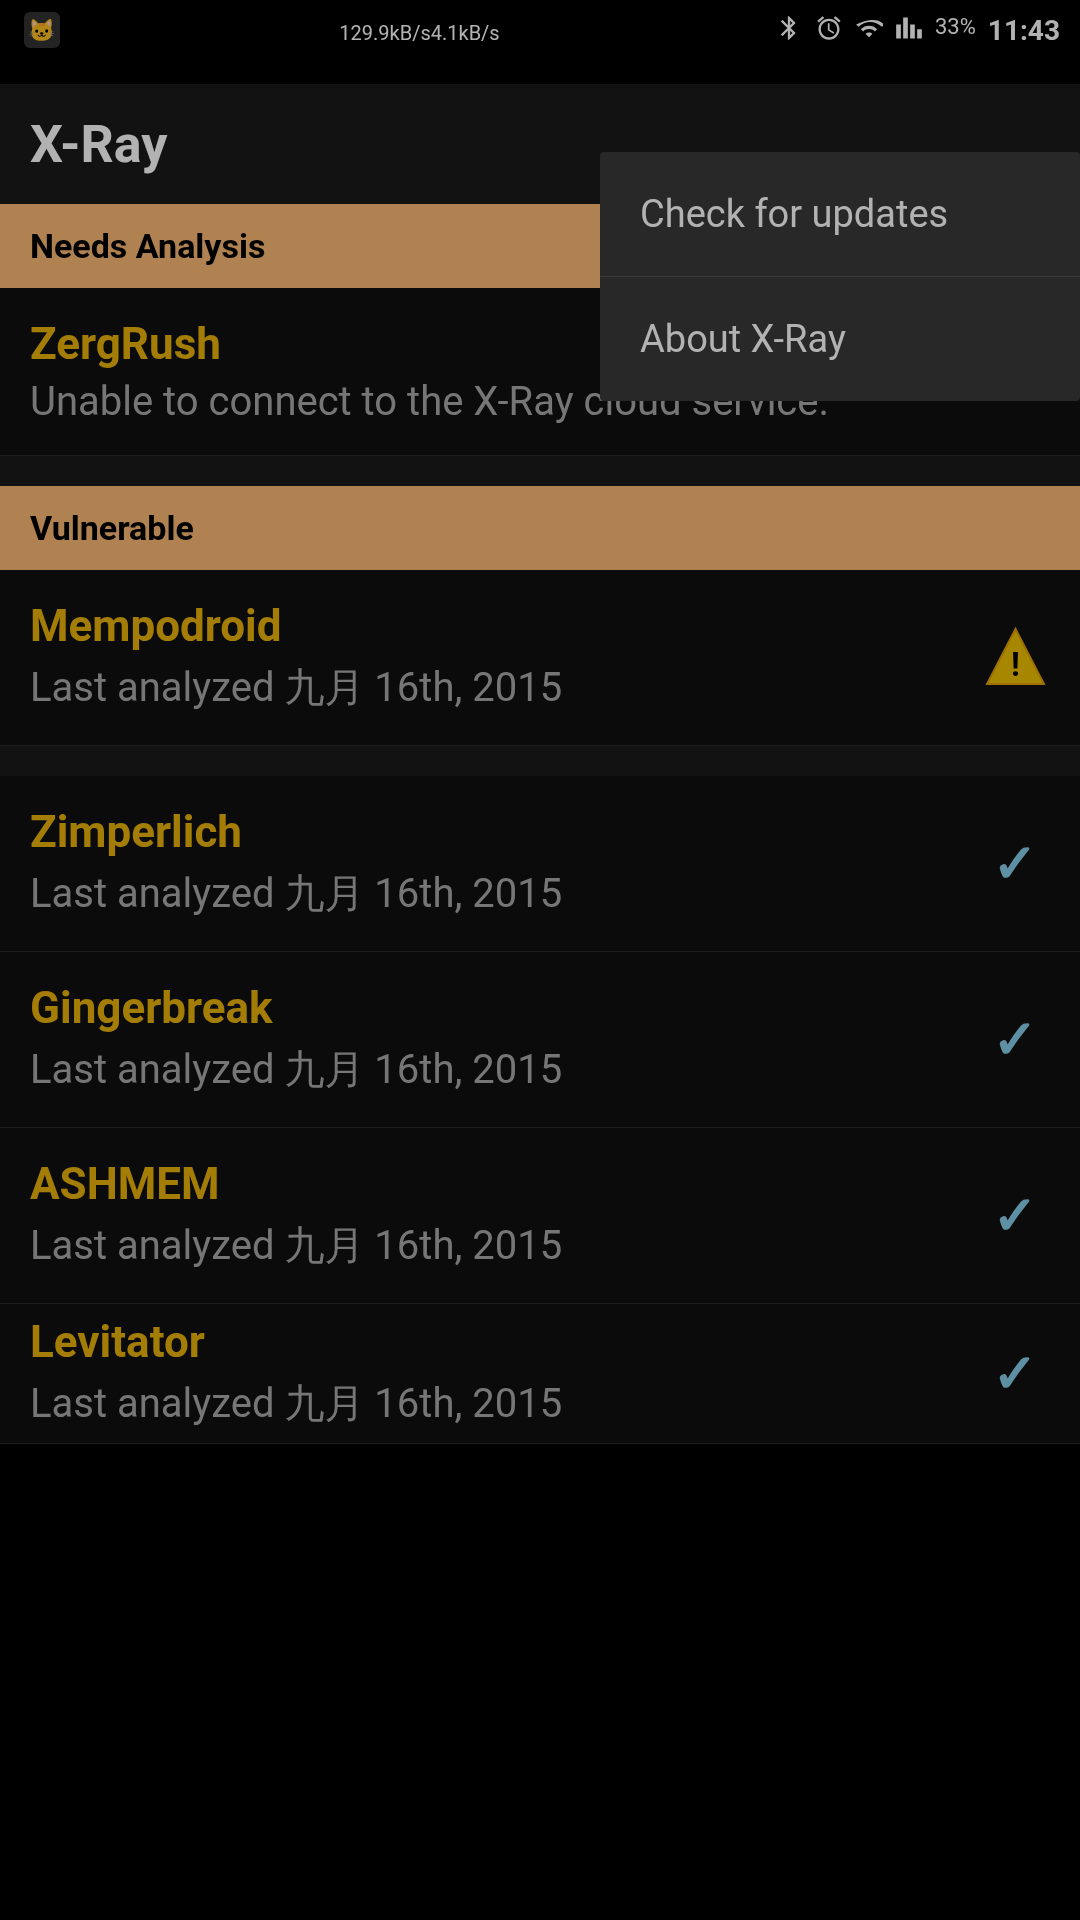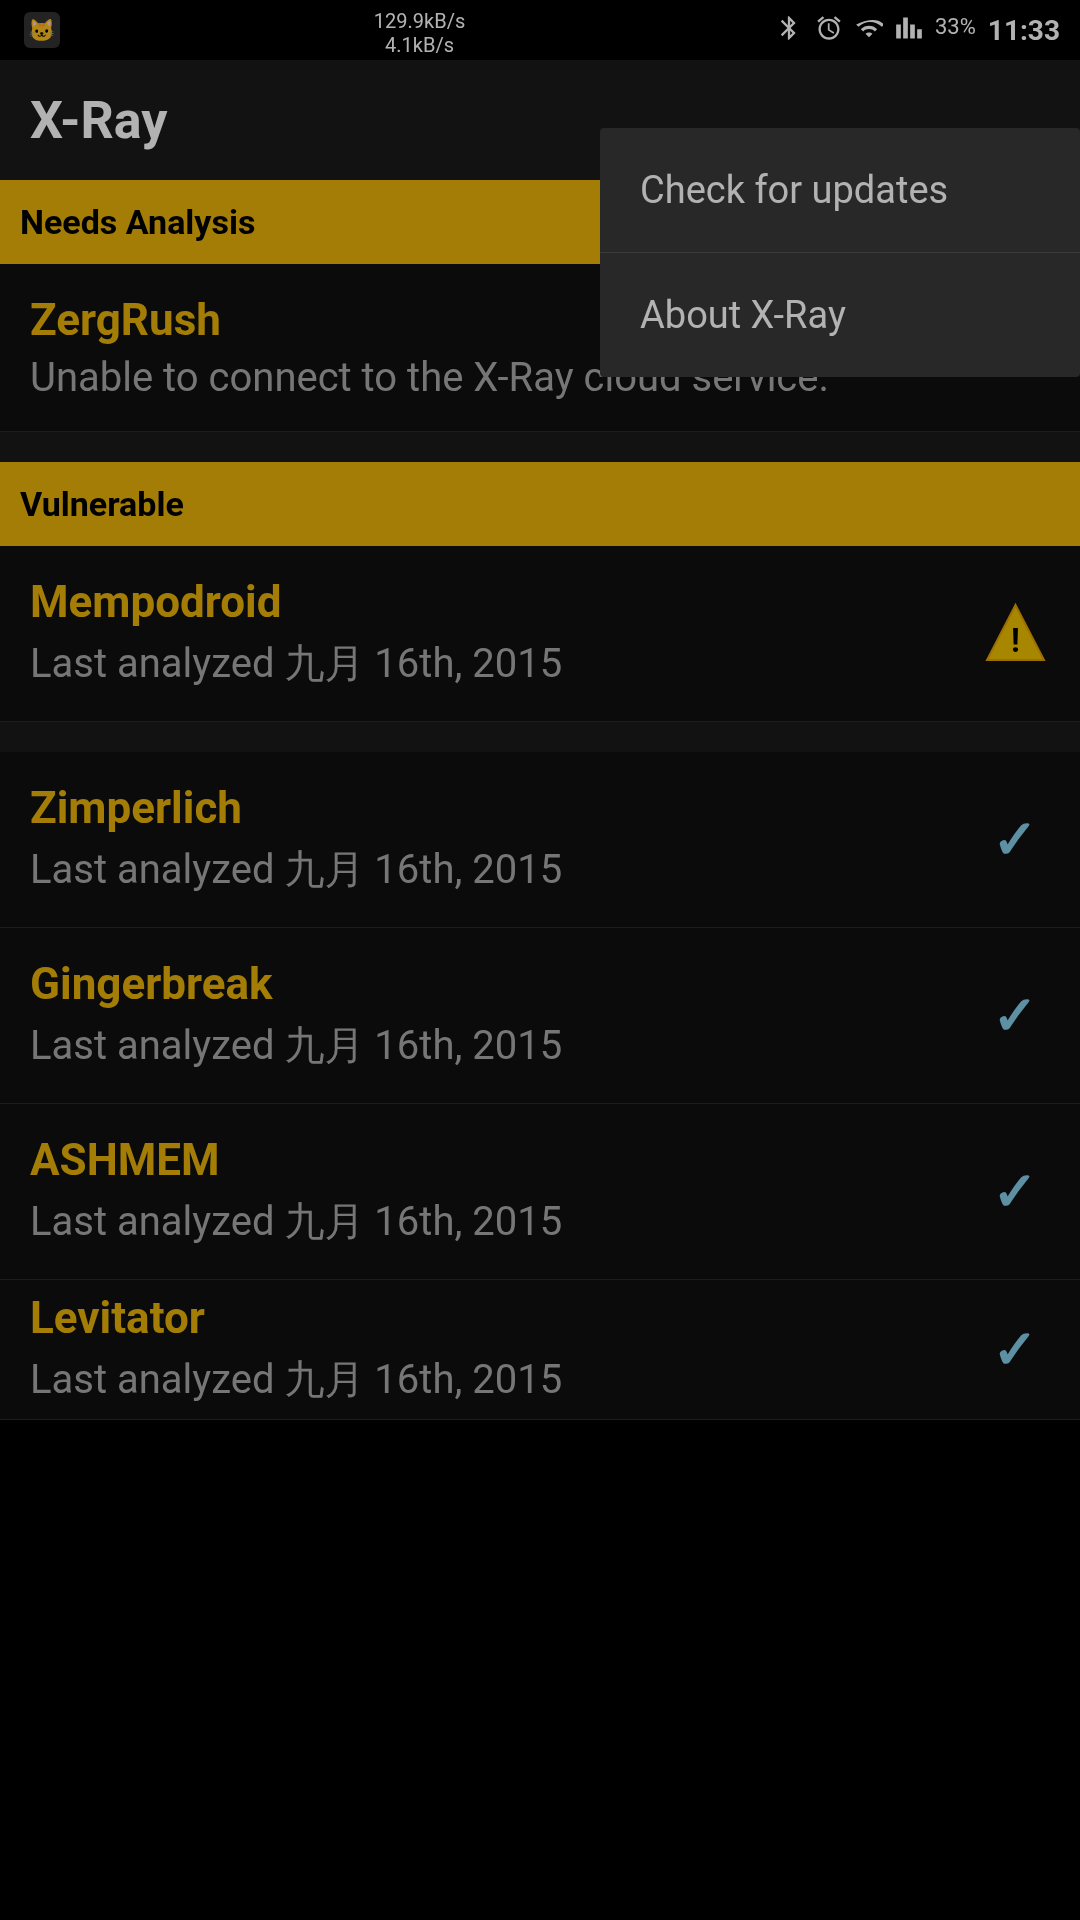--- a/index.html
+++ b/index.html
@@ -26,21 +26,21 @@
       padding: 0 20px;
     }
 
     .status-bar-left {
       display: flex;
       align-items: center;
     }
 
     .status-bar-center {
       display: flex;
-      flex-direction: column;
+      flex-direction: row;
       align-items: center;
       font-size: 22px;
       color: #fff;
       line-height: 1.2;
       margin-top: 6px;
     }
 
     .status-bar-right {
       display: flex;
       align-items: flex-start;
@@ -52,20 +52,21 @@
     
     .app-bar {
       width: 100%;
       height: 120px;
       background: #1a1a1a;
       display: flex;
       align-items: center;
       padding: 16px 30px;
       position: relative;
       z-index: 10;
+      margin-top: 24px;
     }
 
     .app-title {
       font-size: 52px;
       font-weight: bold;
       color: #fff;
     }
 
     
     .dropdown-menu {
@@ -86,22 +87,22 @@
       cursor: pointer;
       border-bottom: 1px solid #555;
     }
 
     .dropdown-item:last-child {
       border-bottom: none;
     }
 
     
     .section-header {
-      background: #eab308;
-      padding: 22px 20px;
+      background: #fdba74;
+      padding: 22px 30px;
       color: #000;
     }
 
     .section-header-text {
       font-size: 34px;
       font-weight: bold;
     }
 
     
     .list-item {
@@ -197,21 +198,21 @@
     </svg>
 
     <svg width="28" height="28" viewBox="0 0 24 24" fill="white">
       <path d="M1 9l2 2c5.52-5.52 14.48-5.52 20 0l2-2C19.93 3.93 12.1 3.93 1 9zm8 8l3 3 3-3c-1.65-1.66-4.34-1.66-6 0zm-4-4l2 2c2.76-2.76 7.24-2.76 10 0l2-2C15.14 9.14 8.87 9.14 5 13z"></path>
     </svg>
 
     <svg width="28" height="28" viewBox="0 0 24 24" fill="white">
       <path d="M1 21h4V9H1v12zm6 0h4V3H7v18zm6 0h4V9h-4v12zm6-8v8h4v-8h-4z"></path>
     </svg>
     <span style="font-size:22px;">33%</span>
-    <span style="font-size:28px; font-weight:bold;">11:33</span>
+    <span style="font-size:28px; font-weight:bold;">11:43</span>
   </div>
 </div>
 
 <div class="app-bar" style="position:relative;">
   <span class="app-title">X-Ray</span>
 
   <div class="dropdown-menu">
     <div class="dropdown-item">Check for updates</div>
     <div class="dropdown-item">About X-Ray</div>
   </div>

